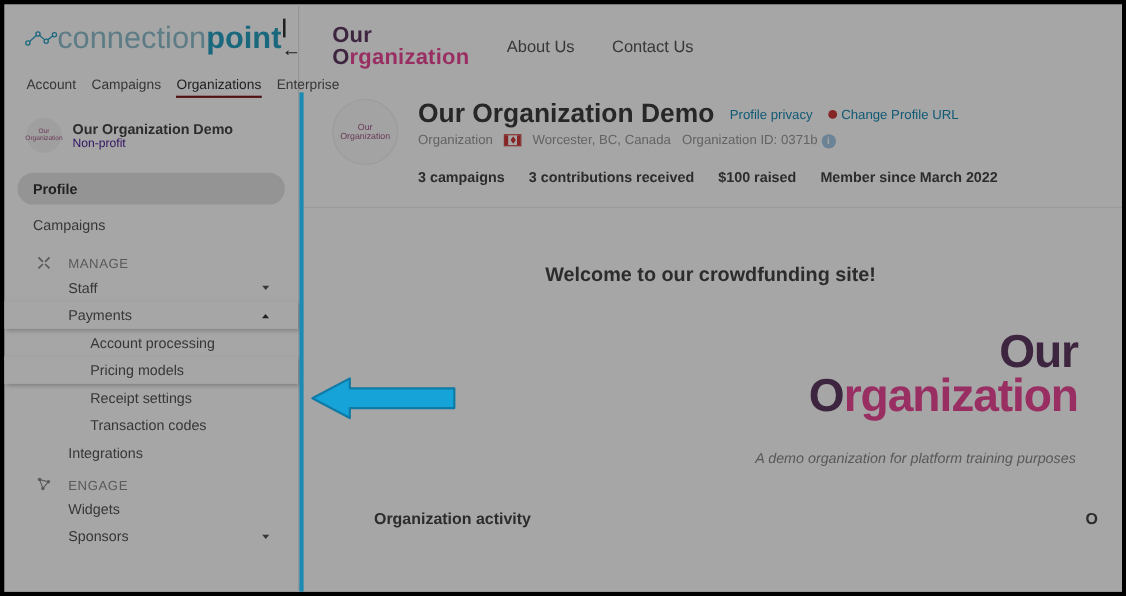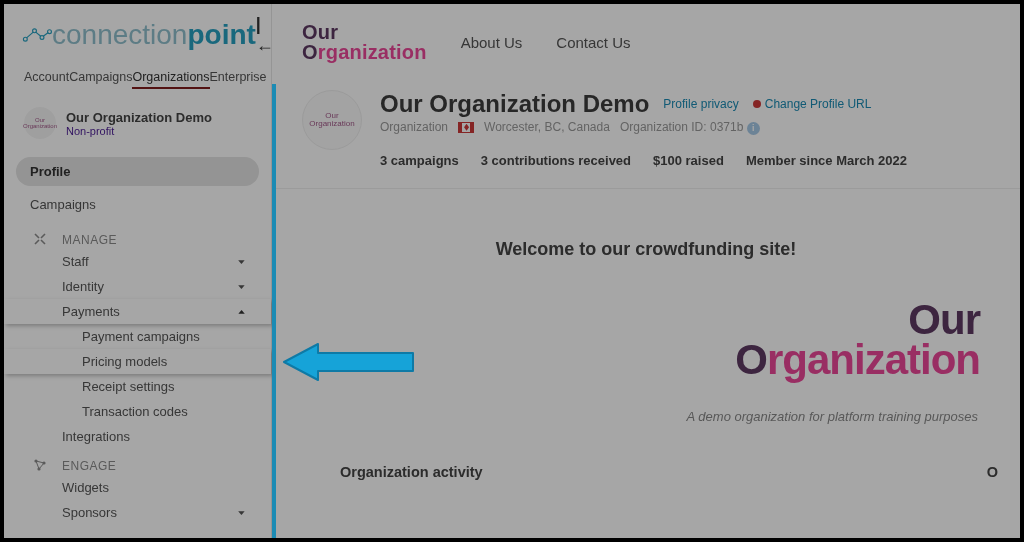--- a/index.html
+++ b/index.html
@@ -54,21 +54,21 @@
   .logo .light { color: #8fbfcc; font-weight: 400; }
   .logo svg { width: 30px; height: 18px; margin-right: 0; }
   .collapse-btn {
     font-size: 18px;
     font-weight: 700;
     cursor: pointer;
     color: #333;
   }
   .top-tabs {
     display: flex;
-    gap: 0;
+    gap: 14px;
     padding: 8px 20px 8px 20px;
     font-size: 12.5px;
     color: #555;
   }
   .top-tabs span { cursor: pointer; padding-bottom: 3px; }
   .top-tabs .active { color: #333; border-bottom: 2px solid #7f1d1d; font-weight: 500; }
   .org-card {
     display: flex;
     align-items: center;
     gap: 10px;
@@ -262,30 +262,26 @@
     <div class="side-heading">
       <svg class="hicon" viewBox="0 0 16 16">
           <path d="M3 3 L7 7 M13 3 L9 7 M3 13 L7 9 M13 13 L9 9" stroke="#8a8a8a" stroke-width="1.6"></path>
         </svg>
       <span>MANAGE</span>
     </div>
     <div class="side-item">
       <span>Staff</span>
       <span class="chev">▼</span>
     </div>
-    <div class="side-item">
-      <span>Identity</span>
-      <span class="chev">▼</span>
-    </div>
 
     <div class="side-item highlighted">
       <span>Payments</span>
       <span class="chev up">▼</span>
     </div>
-    <div class="sub-item">Payment campaigns</div>
+    <div class="sub-item">Account processing</div>
     <div class="sub-item highlighted">Pricing models</div>
     <div class="sub-item">Receipt settings</div>
     <div class="sub-item">Transaction codes</div>
     <div class="side-item">Integrations</div>
 
     <div class="side-heading">
       <svg class="hicon" viewBox="0 0 16 16">
           <circle cx="4" cy="4" r="1.6" fill="#8a8a8a"></circle>
           <circle cx="12" cy="6" r="1.6" fill="#8a8a8a"></circle>
           <circle cx="7" cy="12" r="1.6" fill="#8a8a8a"></circle>

